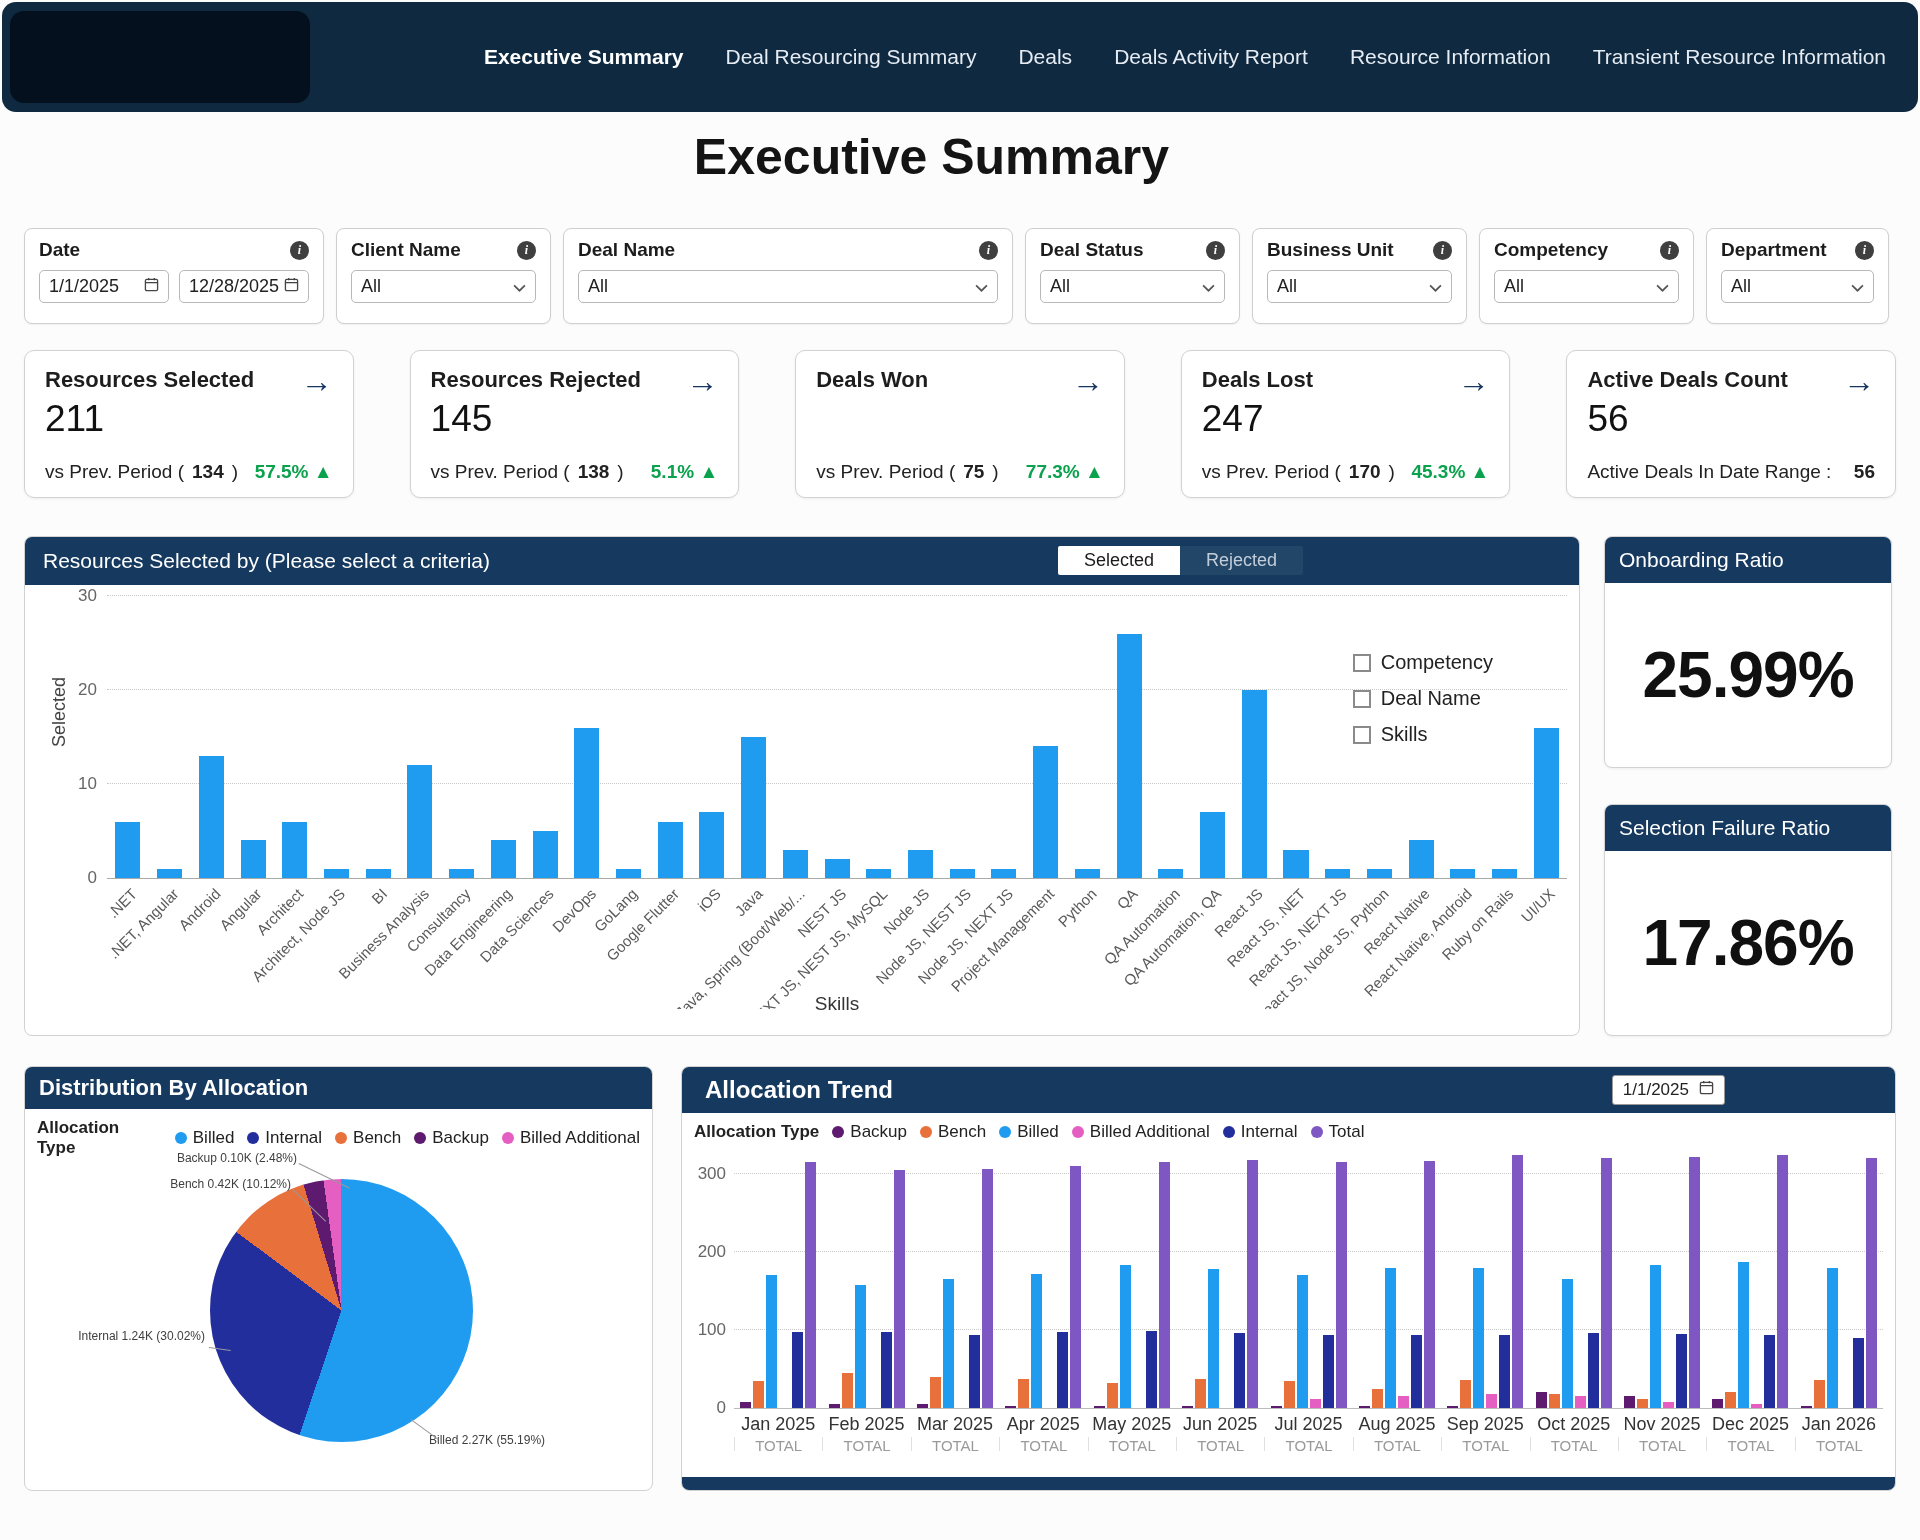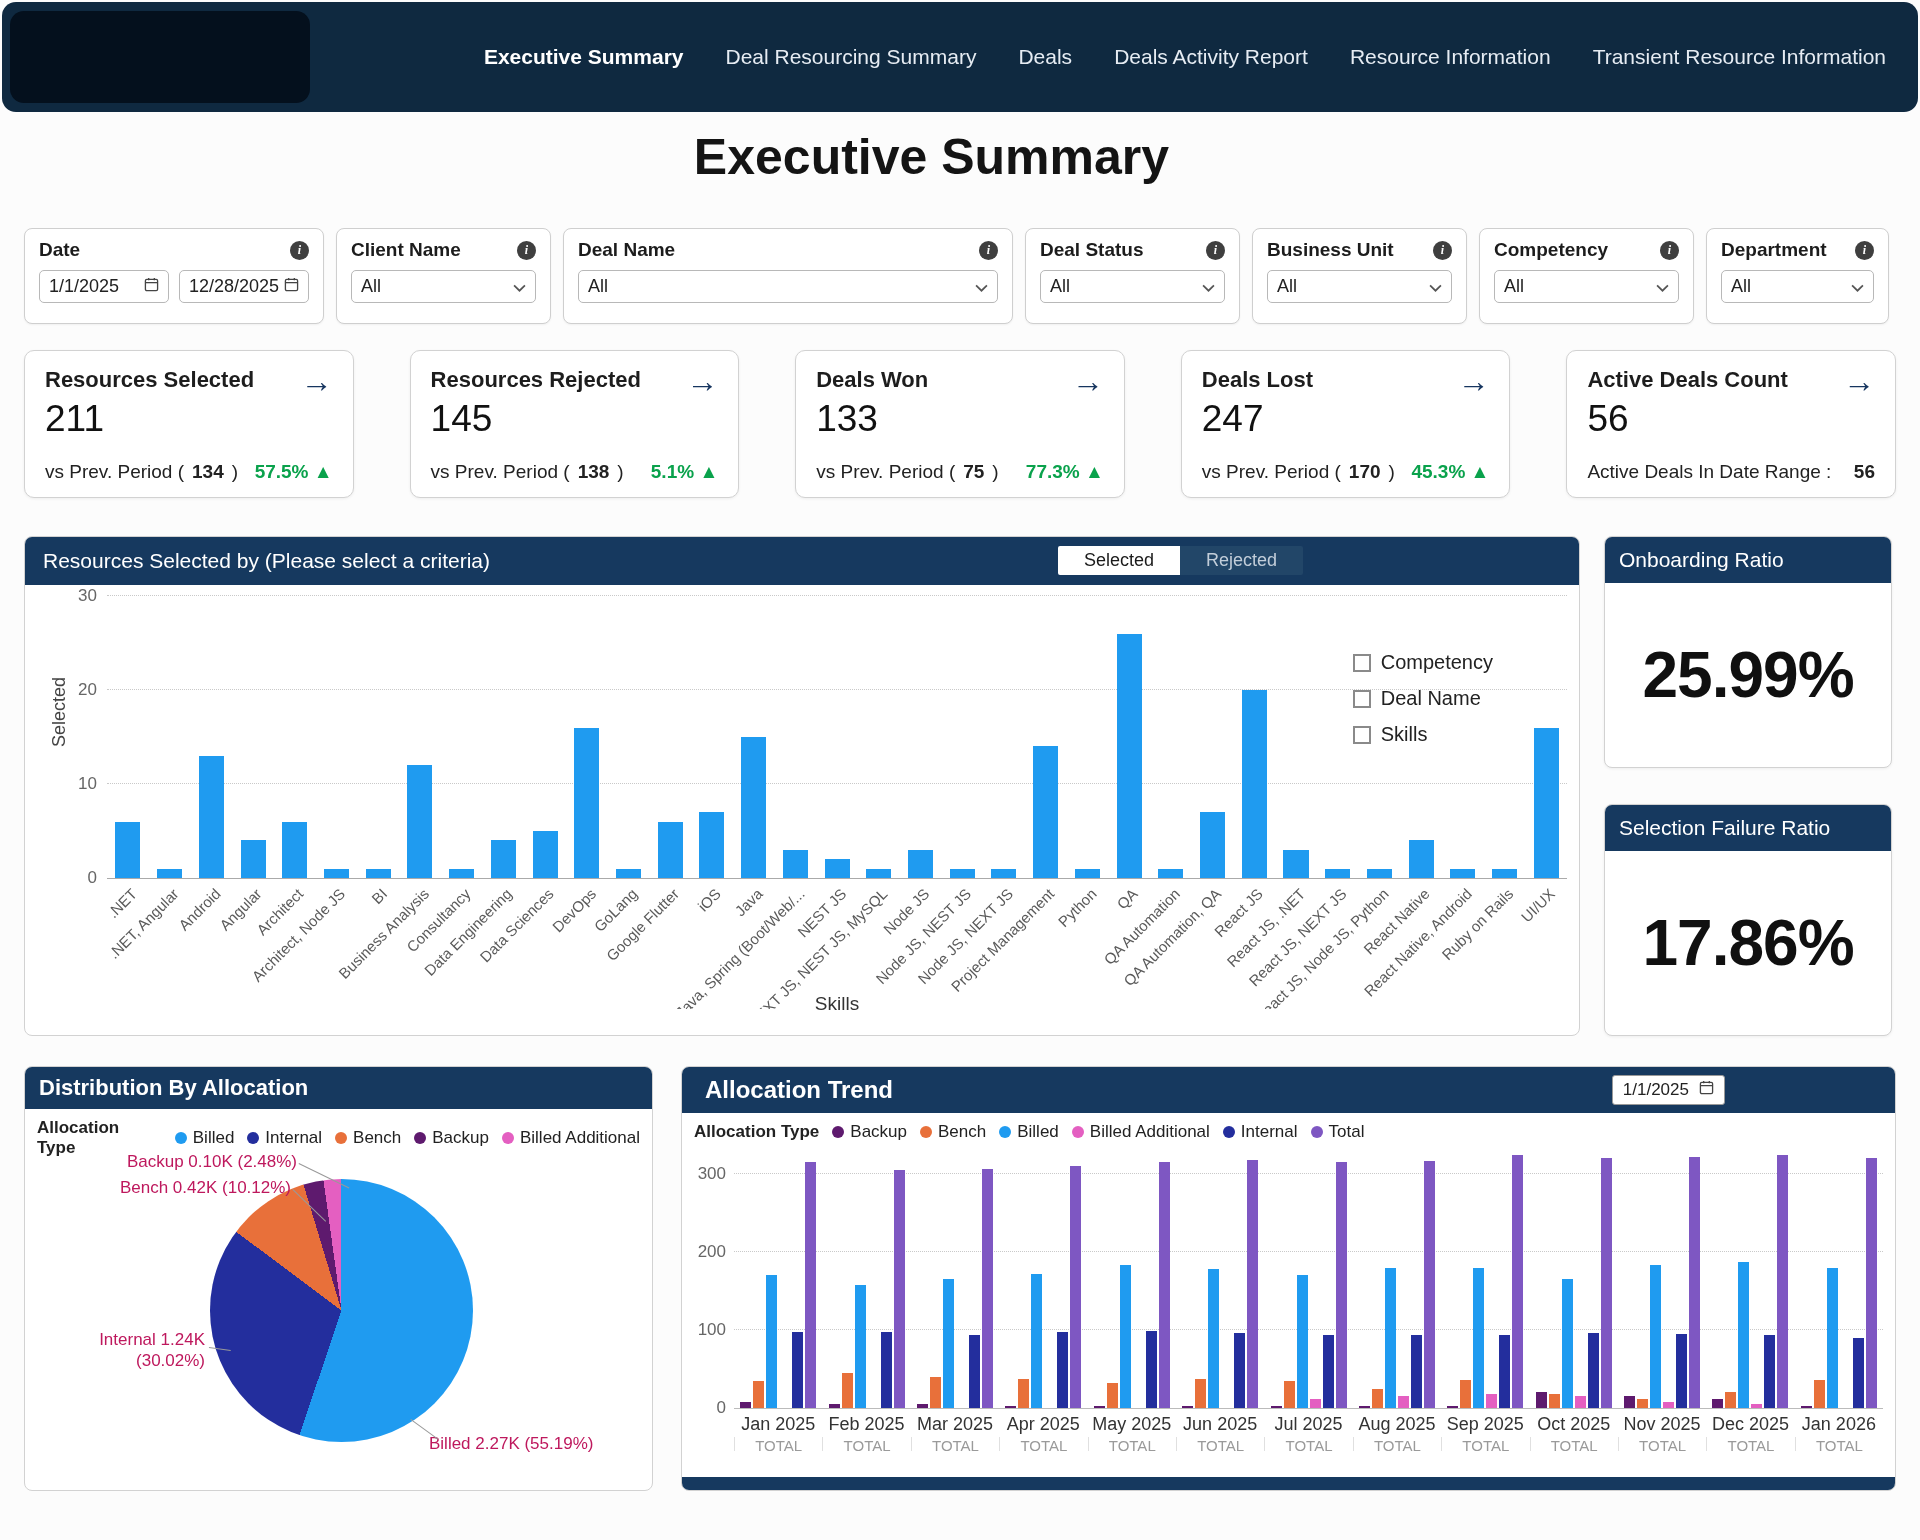--- a/index.html
+++ b/index.html
@@ -71,21 +71,21 @@
 
   
   .bottom { display:flex; gap:28px; padding:30px 24px 0; }
   .pie-card { width:629px; height:425px; background:#fff; border:1px solid #d2d2d2; border-radius:8px; position:relative; overflow:hidden; }
   .pie-head { background:#16395f; color:#fff; font-size:22px; font-weight:600; padding:8px 14px; }
   .pie-legend, .trend-legend { display:flex; align-items:center; gap:13px; padding:9px 12px; font-size:17px; color:#222; }
   .lg-label { font-weight:bold; }
   .lg-item { display:flex; align-items:center; gap:6px; cursor:pointer; white-space:nowrap; }
   .dot { width:12px; height:12px; border-radius:50%; flex:none; }
   .pie-disc { position:absolute; left:185px; top:112px; width:263px; height:263px; border-radius:50%; cursor:pointer; }
-  .co { position:absolute; font-size:17px; color:#be185d; line-height:1.25; }
+  .co { position:absolute; font-size:12px; color:#404040; line-height:1.25; }
   .co1 { top:84px; left:0; width:272px; text-align:right; }
   .co2 { top:110px; left:0; width:266px; text-align:right; }
   .co3 { top:262px; left:30px; width:150px; text-align:right; }
   .co4 { top:366px; left:404px; width:220px; }
   .lead { position:absolute; border-top:1.5px solid #999; transform-origin:left top; }
 
   .trend-card { flex:1; height:425px; background:#fff; border:1px solid #d2d2d2; border-radius:8px; position:relative; overflow:hidden; }
   .trend-head { background:#16395f; height:46px; display:flex; align-items:center; padding:0 23px; color:#fff; font-size:24px; font-weight:600; position:relative; }
   .date-pick { position:absolute; right:170px; top:8px; background:#fff; border:1px solid #999; border-radius:3px; display:flex; align-items:center; gap:10px; padding:4px 10px; font-size:17px; color:#222; font-weight:normal; cursor:pointer; }
   .trend-plot { display:flex; padding:6px 12px 0 8px; }
@@ -256,21 +256,20 @@
         <div class="kfoot">
           <span class="kprev"><span>vs Prev. Period (</span><b>138</b><span>)</span></span>
           <span class="kdelta">5.1% <span>▲</span></span>
         </div>
       </div>
       <div class="kcard">
         <div class="khead">
           <span>Deals Won</span>
           <span class="karrow">→</span>
         </div>
-        <div class="kval">133</div>
         <div class="kfoot">
           <span class="kprev"><span>vs Prev. Period (</span><b>75</b><span>)</span></span>
           <span class="kdelta">77.3% <span>▲</span></span>
         </div>
       </div>
       <div class="kcard">
         <div class="khead">
           <span>Deals Lost</span>
           <span class="karrow">→</span>
         </div>

